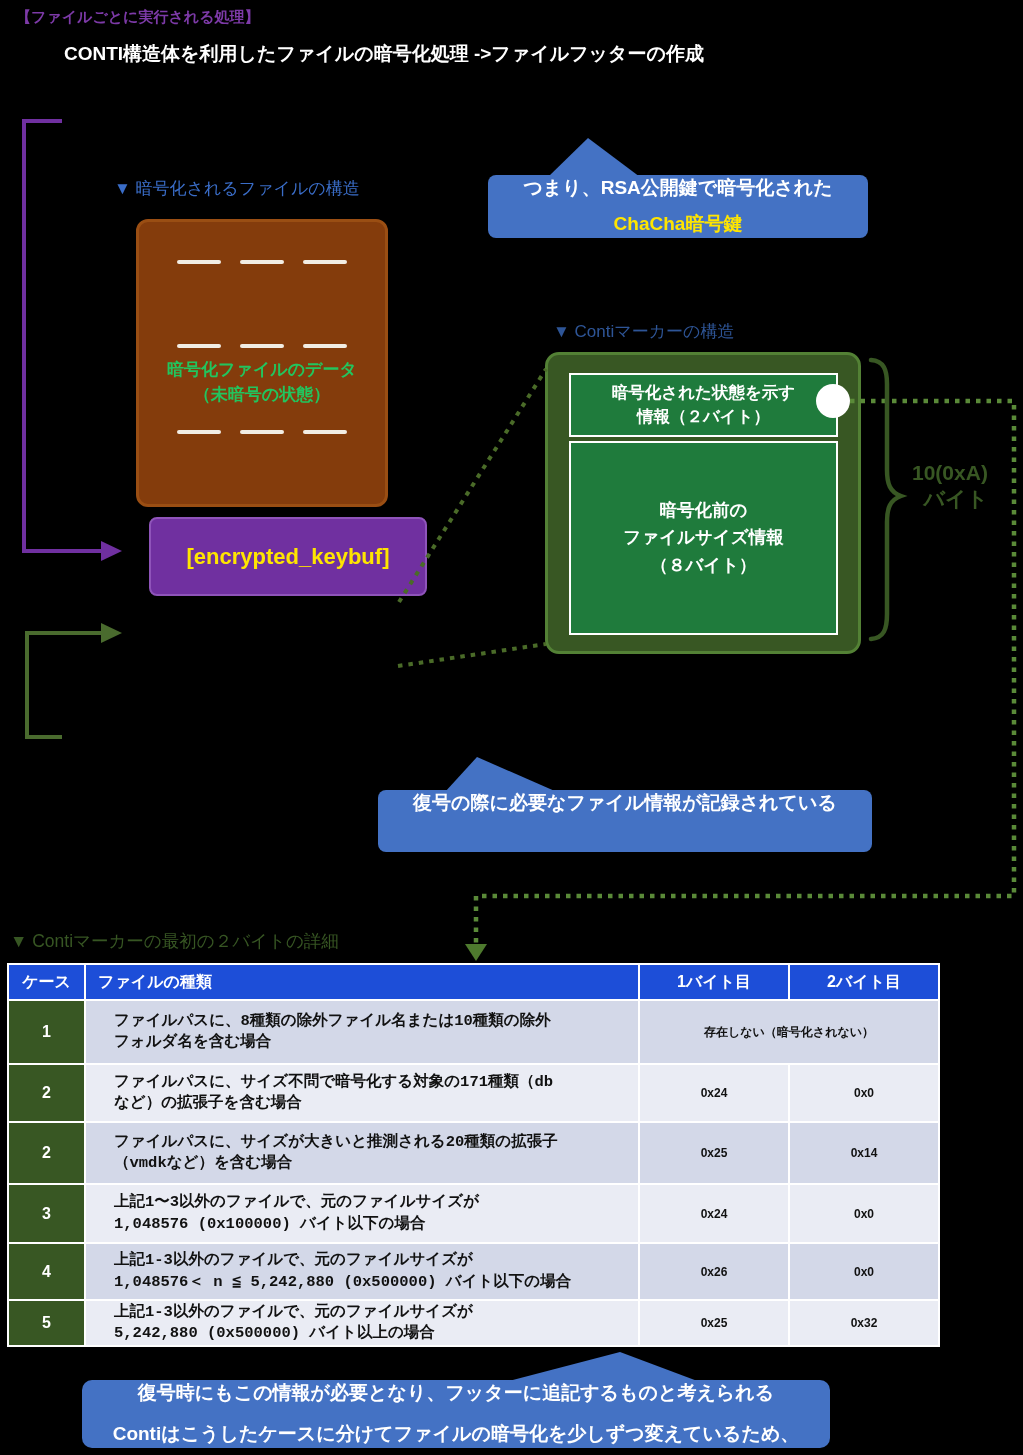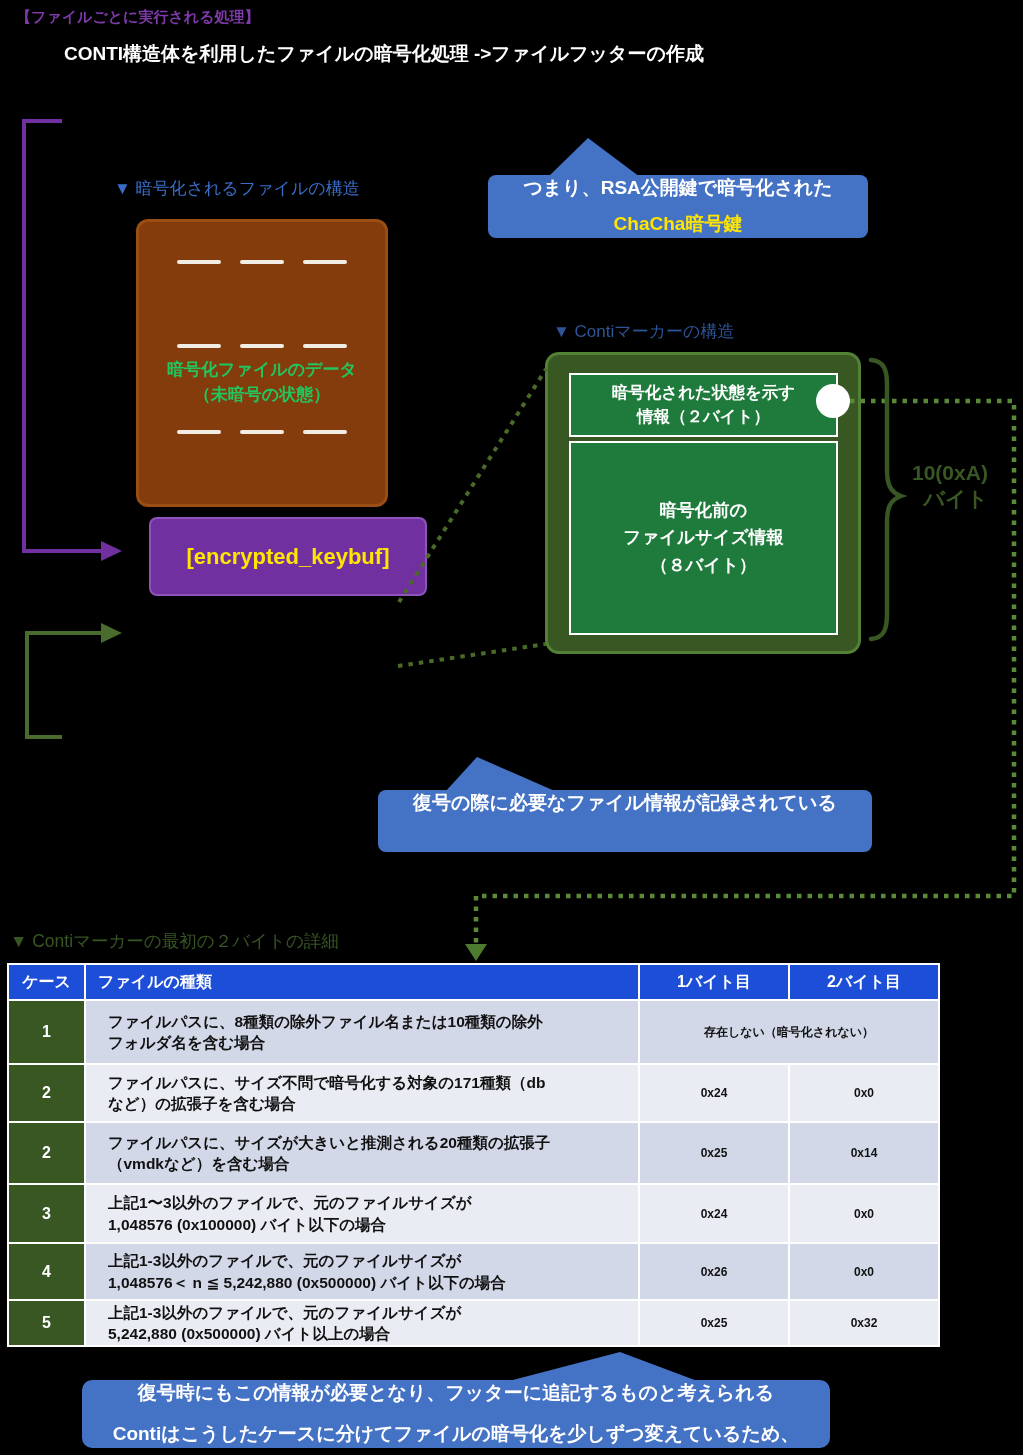--- a/index.html
+++ b/index.html
@@ -49,21 +49,21 @@
 
   .brace-label{left:912px;top:460px;color:#385723;font-size:21px;font-weight:bold;line-height:1.25;}
 
   .tbl{left:7px;top:963px;background:#fff;padding:2px;display:grid;
     grid-template-columns:75px 552px 148px 148px;
     grid-template-rows:34px 62px 56px 60px 57px 55px 44px;gap:2px;}
   .cell{display:flex;align-items:center;justify-content:center;font-weight:bold;}
   .th{background:#1d4ed8;color:#fff;font-size:16px;}
   .th.left{justify-content:flex-start;padding-left:12px;}
   .case{background:#385723;color:#fff;font-size:16px;}
-  .desc{justify-content:flex-start;padding:4px 22px;color:#111;font-size:15.5px;line-height:1.38;text-align:left;}
+  .desc{justify-content:flex-start;padding:4px 28px;color:#111;font-size:15.5px;line-height:1.38;text-align:left;font-family:Liberation Mono, monospace;}
   .val{color:#111;font-size:12px;}
   .bandA{background:#D3D8E8;}
   .bandB{background:#EAECF4;}
   .span2{grid-column:span 2;}
 
   .overlay{left:0;top:0;pointer-events:none;z-index:10;}
 </style>
 </head>
 <body>
 

